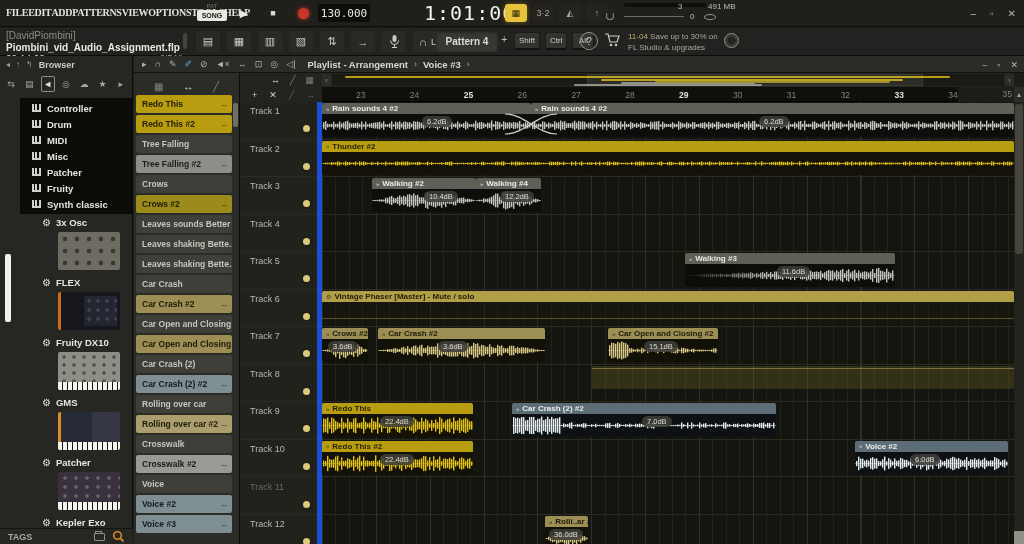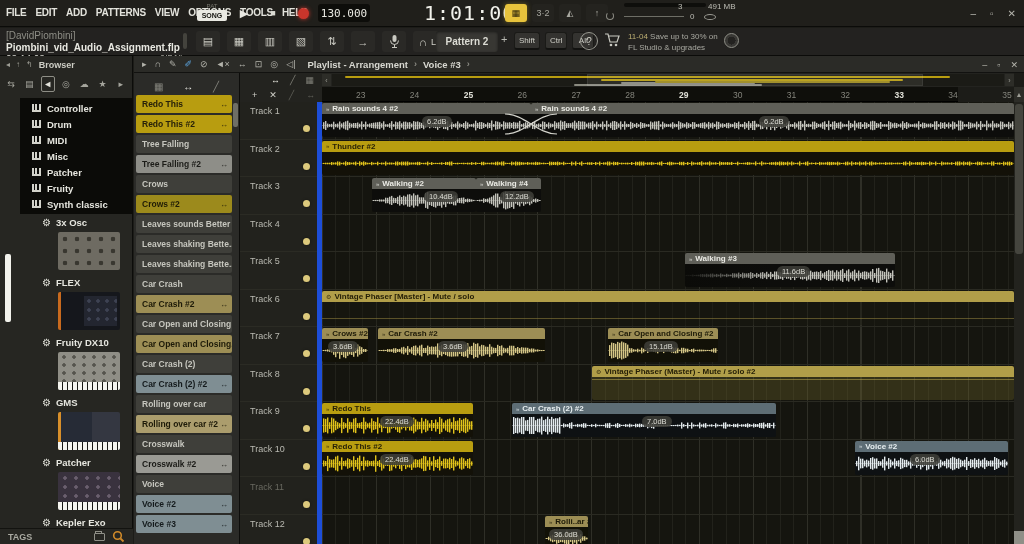--- a/index.html
+++ b/index.html
@@ -3,21 +3,21 @@
 <meta charset="utf-8">
 <style>
   html,body{margin:0;padding:0;background:#000;}
   *{box-sizing:border-box;}
   .app{position:relative;width:1024px;height:544px;background:#1c1c18;overflow:hidden;
        font-family:"Liberation Sans",sans-serif;color:#cfcfc8;-webkit-font-smoothing:antialiased;}
   .mono{font-family:"DejaVu Sans Mono",monospace;}
 
   
   .topbar{position:absolute;left:0;top:0;width:1024px;height:27px;background:#201f1b;border-bottom:1px solid #0b0b09;}
-  .menubar{position:absolute;left:6px;top:0;height:24px;display:flex;align-items:center;gap:9px;}
+  .menubar{position:absolute;left:6px;top:0;height:24px;display:flex;align-items:center;font-family:Liberation Serif, serif;}
   .menu-item{font-size:10px;font-weight:bold;color:#e3e3dc;letter-spacing:-0.3px;cursor:default;}
   .patsong{position:absolute;left:197px;top:3px;width:30px;text-align:center;}
   .patsong .pat{font-size:6px;color:#76756d;display:block;line-height:7px;}
   .patsong .song{display:block;background:#e9e9e2;color:#14140f;font-size:7px;font-weight:bold;border-radius:2px;line-height:11px;}
   .tbtn{position:absolute;top:4px;width:24px;height:18px;display:flex;align-items:center;justify-content:center;border-radius:3px;}
   .play{left:232px;color:#e8e8e2;font-size:11px;}
   .stop{left:261px;color:#dadad2;font-size:9px;}
   .rec{left:291px;}
   .rec .dot{width:11px;height:11px;border-radius:50%;background:#c8352b;box-shadow:0 0 4px #c8352b;}
   .tempo{position:absolute;left:318px;top:4px;width:52px;height:18px;background:#0d0d0a;border-radius:3px;
@@ -274,21 +274,21 @@
             <path d="M0.5 5.5 a4 4 0 0 0 8 0 M4.5 9.5 v3 M2 12.5 h5" stroke="#c9c9c1" fill="none"></path>
           </svg>
       </span>
       <span class="snapbox">
         <span class="mag">∩</span>
         <span class="lbl">Line</span>
         <span class="ar">▸</span>
       </span>
       <span class="ar" style="font-size:8px;color:#8b8b83;">▸</span>
     </div>
-    <div class="patternsel">Pattern 2</div>
+    <div class="patternsel">Pattern 4</div>
     <span class="addpat">+</span>
     <div class="modkeys">
         <span class="key">Shift</span>
         <span class="key">Ctrl</span>
         <span class="key">Alt</span>
       </div>
     <span class="helpcirc">?</span>
     <span class="cart">
       <svg width="16" height="14" viewBox="0 0 16 14">
           <path d="M1 1 h3 l2 8 h7 l2-6 H5" stroke="#c9c9c1" fill="none" stroke-width="1.2"></path>
@@ -545,21 +545,21 @@
         <span class="tl-num hi" style="left: 141.7px;">25</span>
         <span class="tl-num" style="left: 195.55px;">26</span>
         <span class="tl-num" style="left: 249.4px;">27</span>
         <span class="tl-num" style="left: 303.25px;">28</span>
         <span class="tl-num hi" style="left: 357.1px;">29</span>
         <span class="tl-num" style="left: 410.95px;">30</span>
         <span class="tl-num" style="left: 464.8px;">31</span>
         <span class="tl-num" style="left: 518.65px;">32</span>
         <span class="tl-num hi" style="left: 572.5px;">33</span>
         <span class="tl-num" style="left: 626.35px;">34</span>
-        <span class="tl-num" style="left: 680.2px;">35</span>
+        <span class="tl-num" style="left: 680.2px; font-family: Liberation Mono, monospace;">35</span>
       </div>
     <div class="tl-up">▲</div>
 
     <div class="names">
         <div class="trname" style="top: 0px;">
           <span class="trlabel">Track 1</span>
           <span class="trdot"></span>
         </div>
         <div class="trname" style="top: 37.55px;">
           <span class="trlabel">Track 2</span>
@@ -1787,24 +1787,20 @@
                   <rect x="105" y="9.3" width="1.4" height="4.3"></rect>
                   <rect x="107" y="9.2" width="1.4" height="4.6"></rect>
                 </svg>
               </div>
             </div>
             <span class="gain" style="left: 36px;">15.1dB</span>
           </div>
         </div>
         <div class="trow" style="top: 262.85px;">
           <div class="clip cv-auto2" style="left: 270px; width: 422px;">
-            <div class="clip-hd">
-              <span class="clip-hd-ico">⚙</span>
-              <span class="clip-hd-t">Vintage Phaser (Master) - Mute / solo #2</span>
-            </div>
             <div class="clip-bd"></div>
           </div>
         </div>
         <div class="trow" style="top: 300.4px;">
           <div class="clip cv-yellow" style="left: 0px; width: 151px;">
             <div class="clip-hd">
               <span class="clip-hd-ico">»</span>
               <span class="clip-hd-t">Redo This</span>
             </div>
             <div class="clip-bd">

